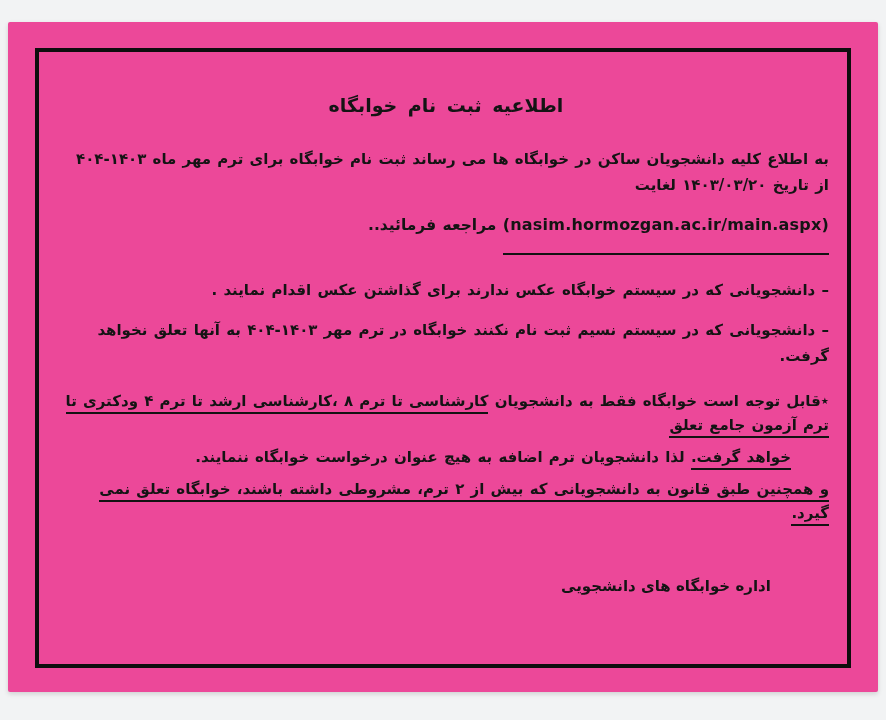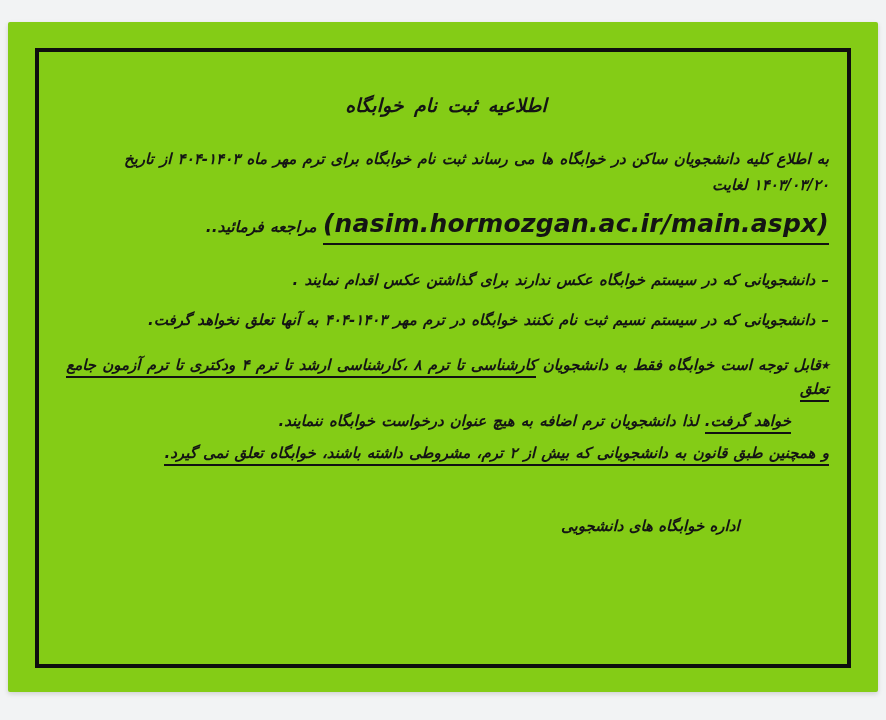--- a/index.html
+++ b/index.html
@@ -12,24 +12,23 @@
   }
   .canvas {
     position: absolute; inset: 0;
     width: 886px; height: 720px;
     background: #f2f3f4;
   }
   .page {
     position: absolute;
     left: 8px; top: 22px;
     width: 870px; height: 670px;
-    background: #84cc16;
+    background: #ec4899;
     box-shadow: 0 2px 5px rgba(0,0,0,0.14);
     border-radius: 2px;
-    font-style: italic;
   }
   .frame {
     position: absolute;
     left: 27px; top: 26px;
     width: 816px; height: 620px;
     border: 4px solid #0e0e0e;
     padding: 42px 18px 16px 24px;
     color: #141414;
     font-weight: 700;
     direction: rtl;
@@ -47,24 +46,24 @@
     line-height: 26px;
     margin-bottom: 14px;
     word-spacing: 1px;
     text-align: right;
   }
   .url-line {
     margin-bottom: 22px;
     font-size: 15.5px;
   }
   .url {
-    font-size: 25px;
+    font-size: 16px;
     font-weight: 700;
     border-bottom: 2.5px solid #121212;
-    padding-bottom: 7px;
+    padding-bottom: 16px;
     letter-spacing: 0.2px;
     direction: ltr;
     unicode-bidi: bidi-override;
     display: inline-block;
     line-height: 24px;
   }
   .u {
     border-bottom: 2px solid #121212;
     padding-bottom: 2px;
   }

